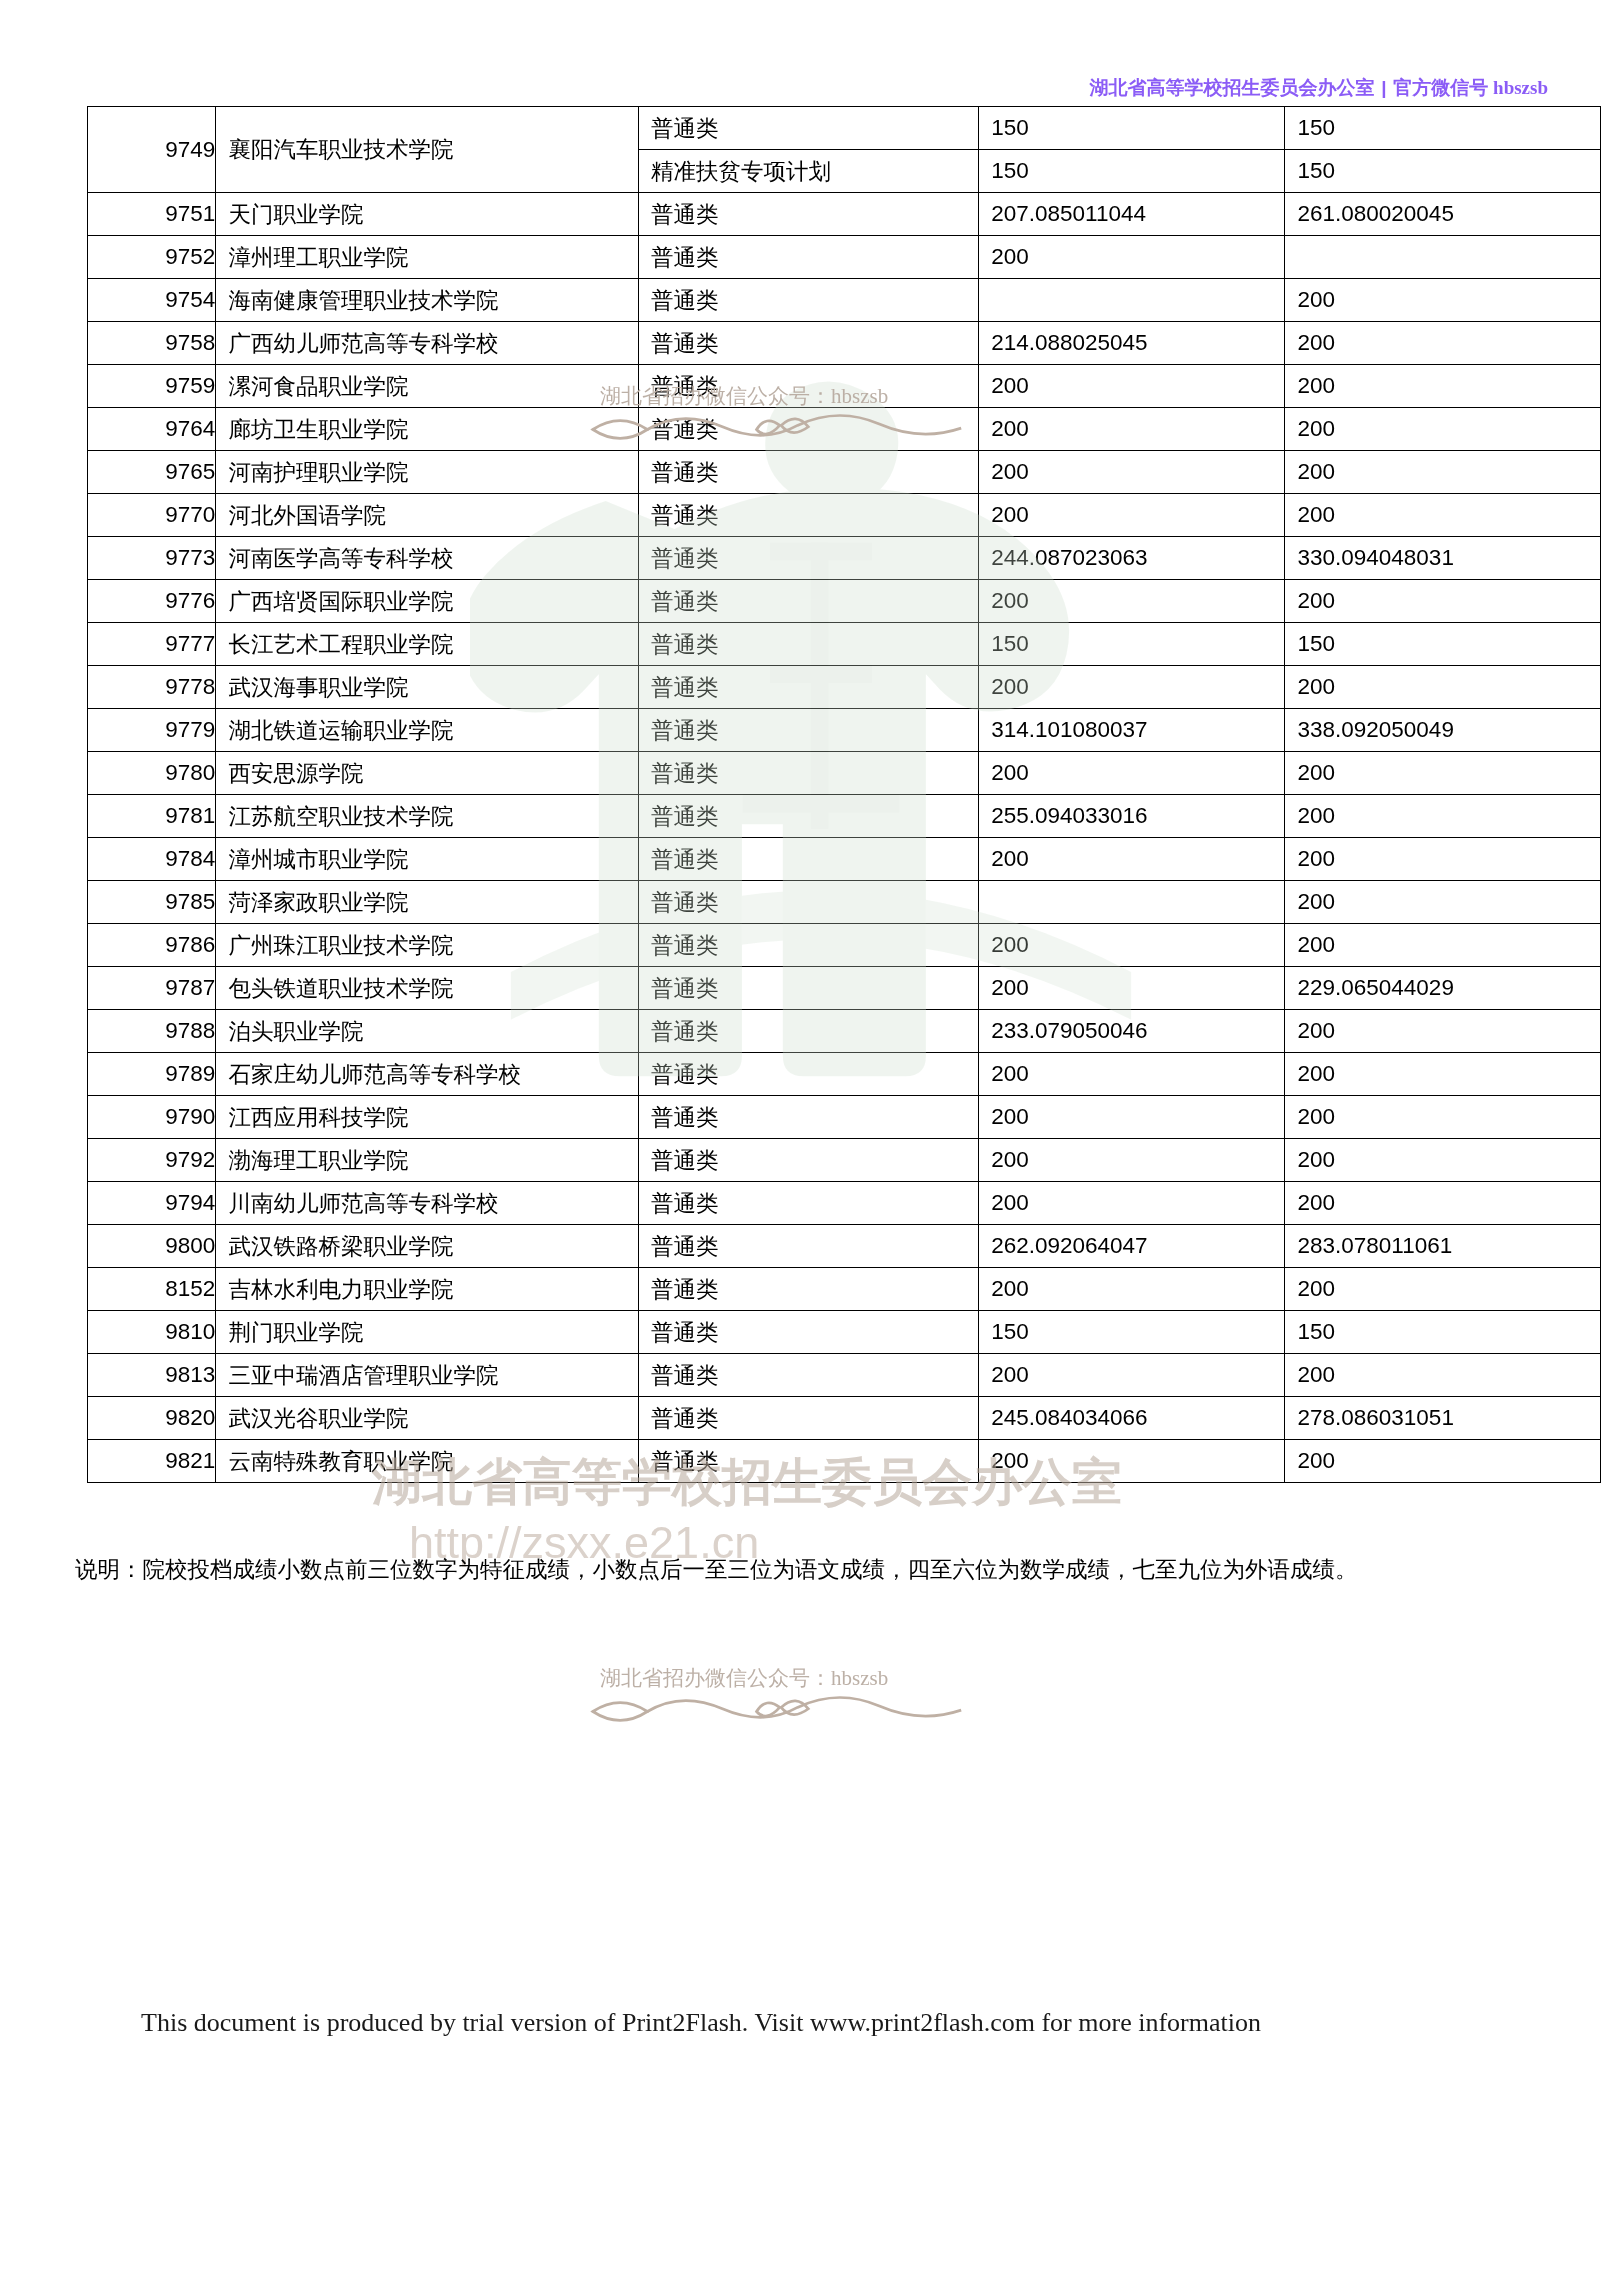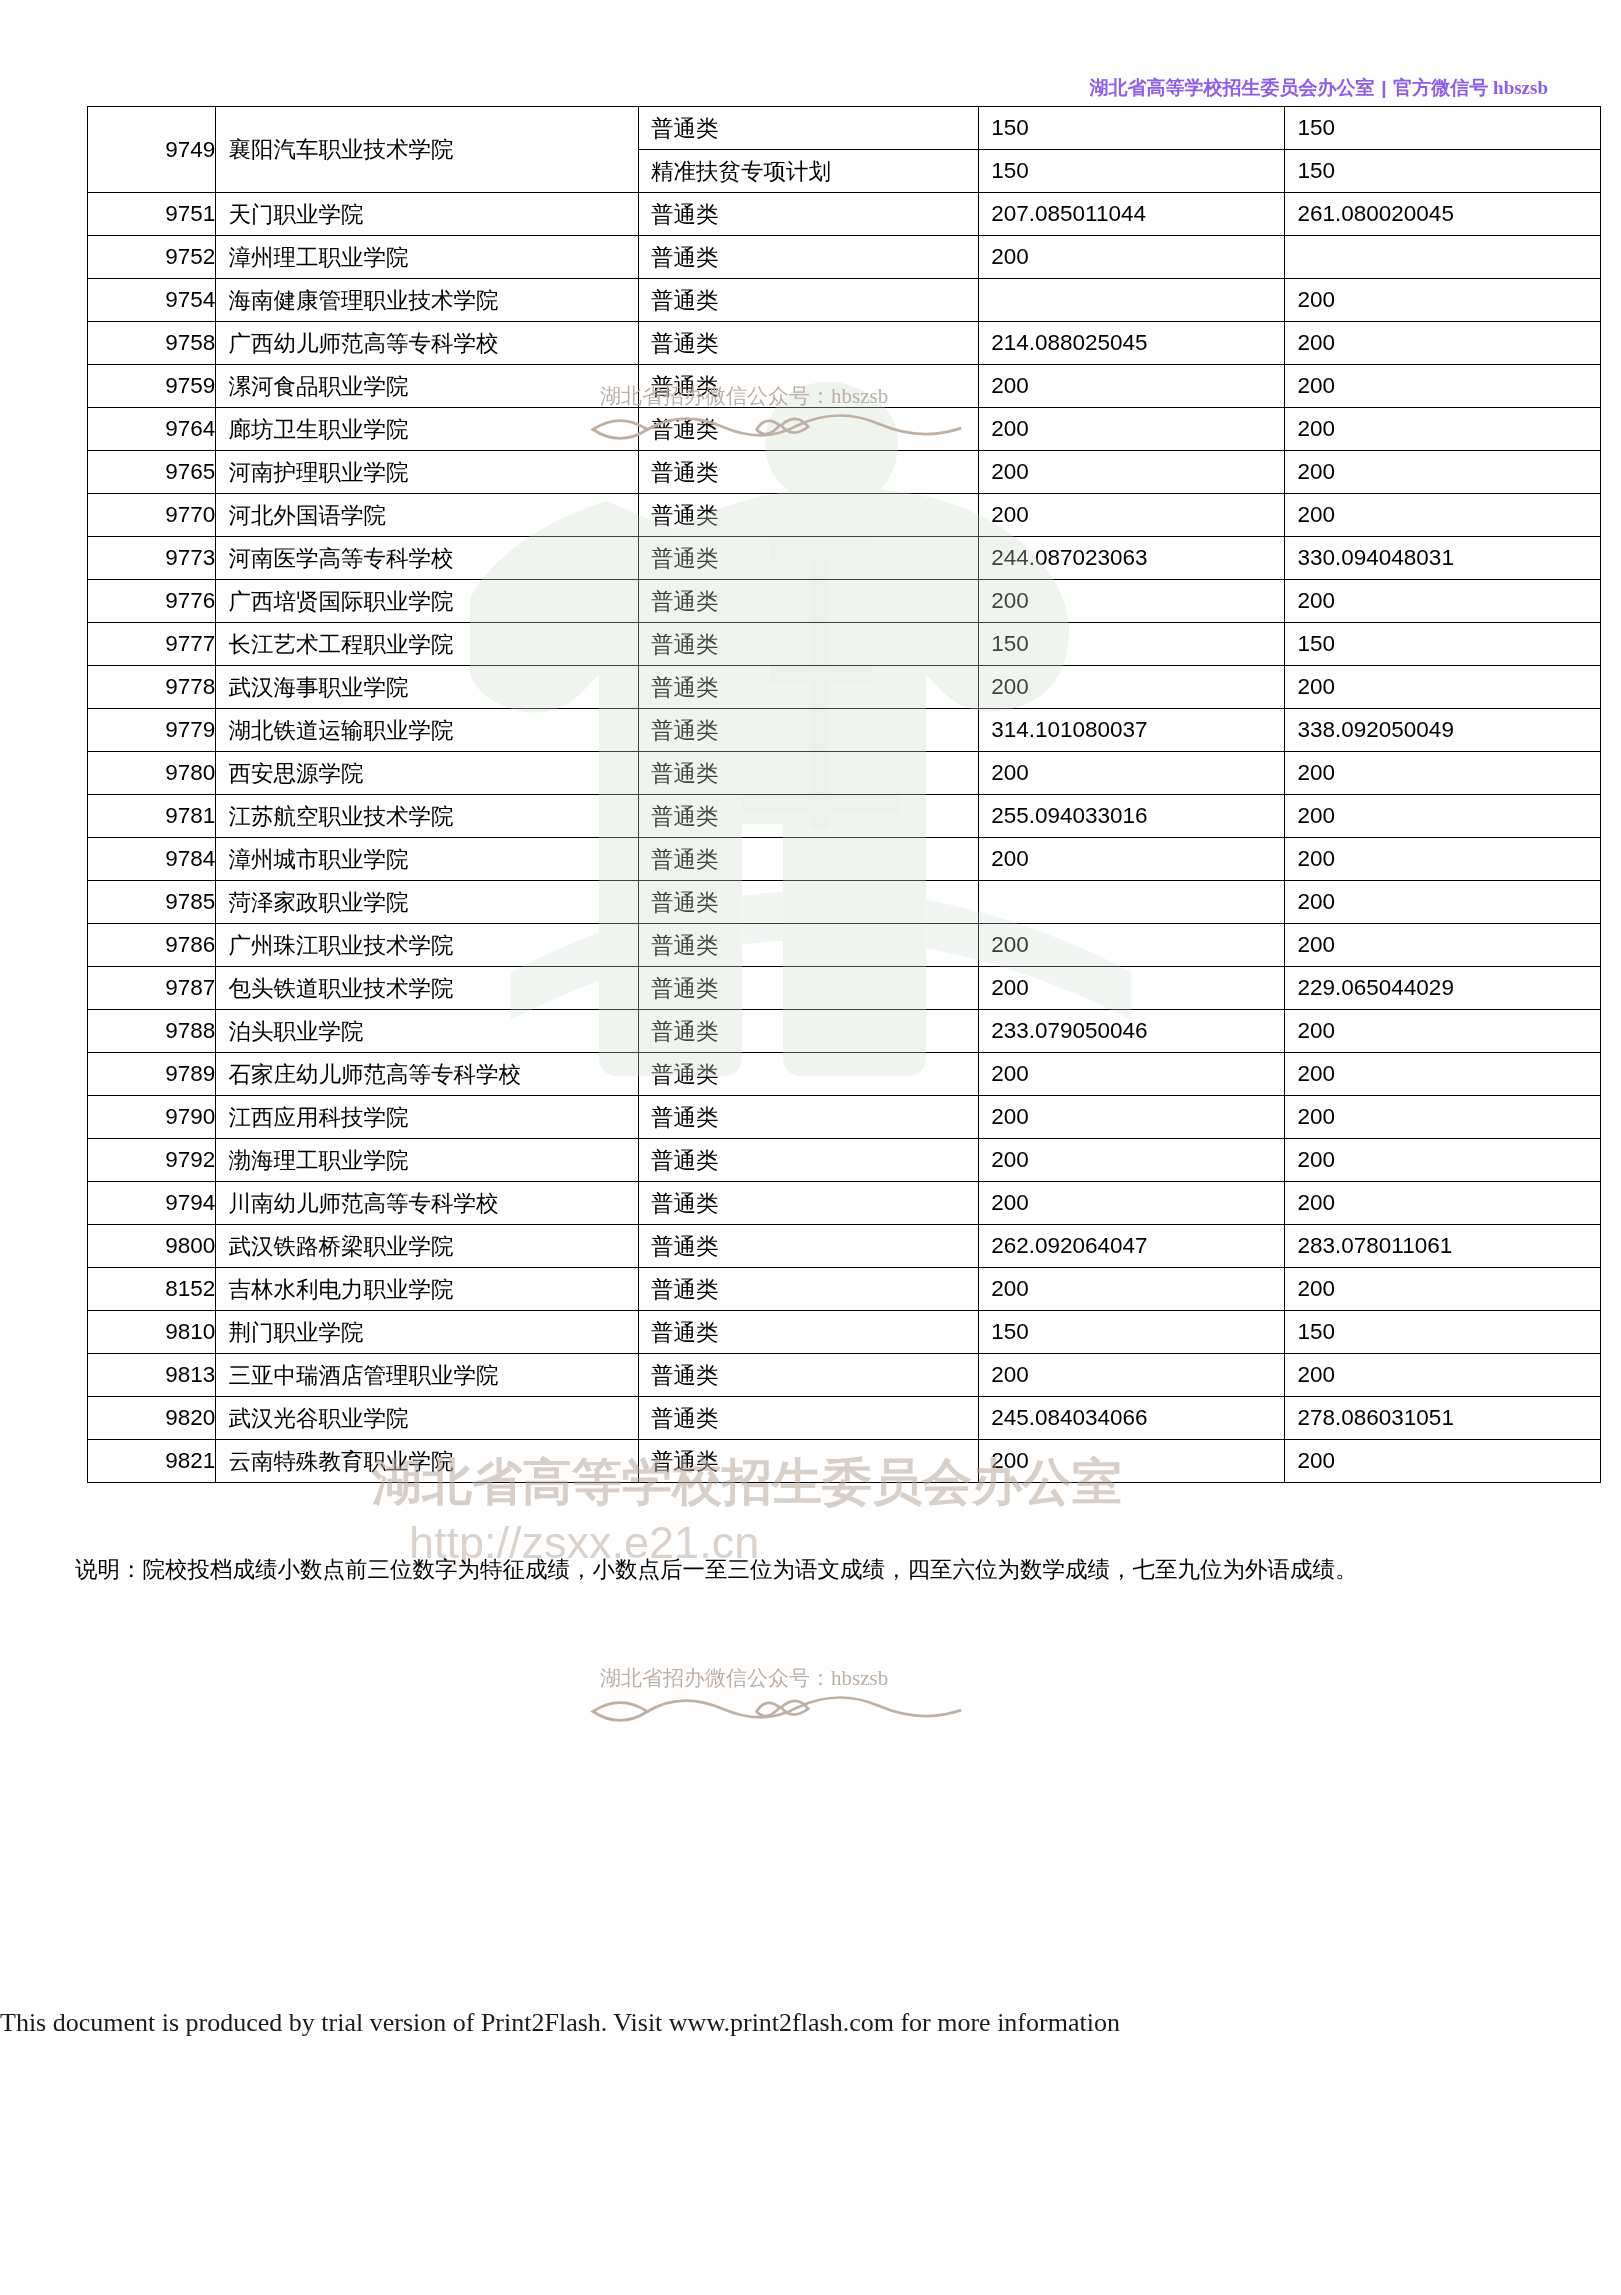--- a/index.html
+++ b/index.html
@@ -79,20 +79,21 @@
 
   
   .note{
     position:absolute; left:75px; top:1554px; width:1447px;
     font-size:22.5px; color:#000; z-index:4; white-space:nowrap;
   }
 
   
   .p2f{
     position:absolute; left:0; top:2008px; width:1402px;
+    text-align:center;
     font-family:"Liberation Serif","DejaVu Serif",serif;
     font-size:26px; color:#1a1a1a;
   }
 </style>
 </head>
 <body>
 
 <div class="page">
 
   <div class="doc-header">

